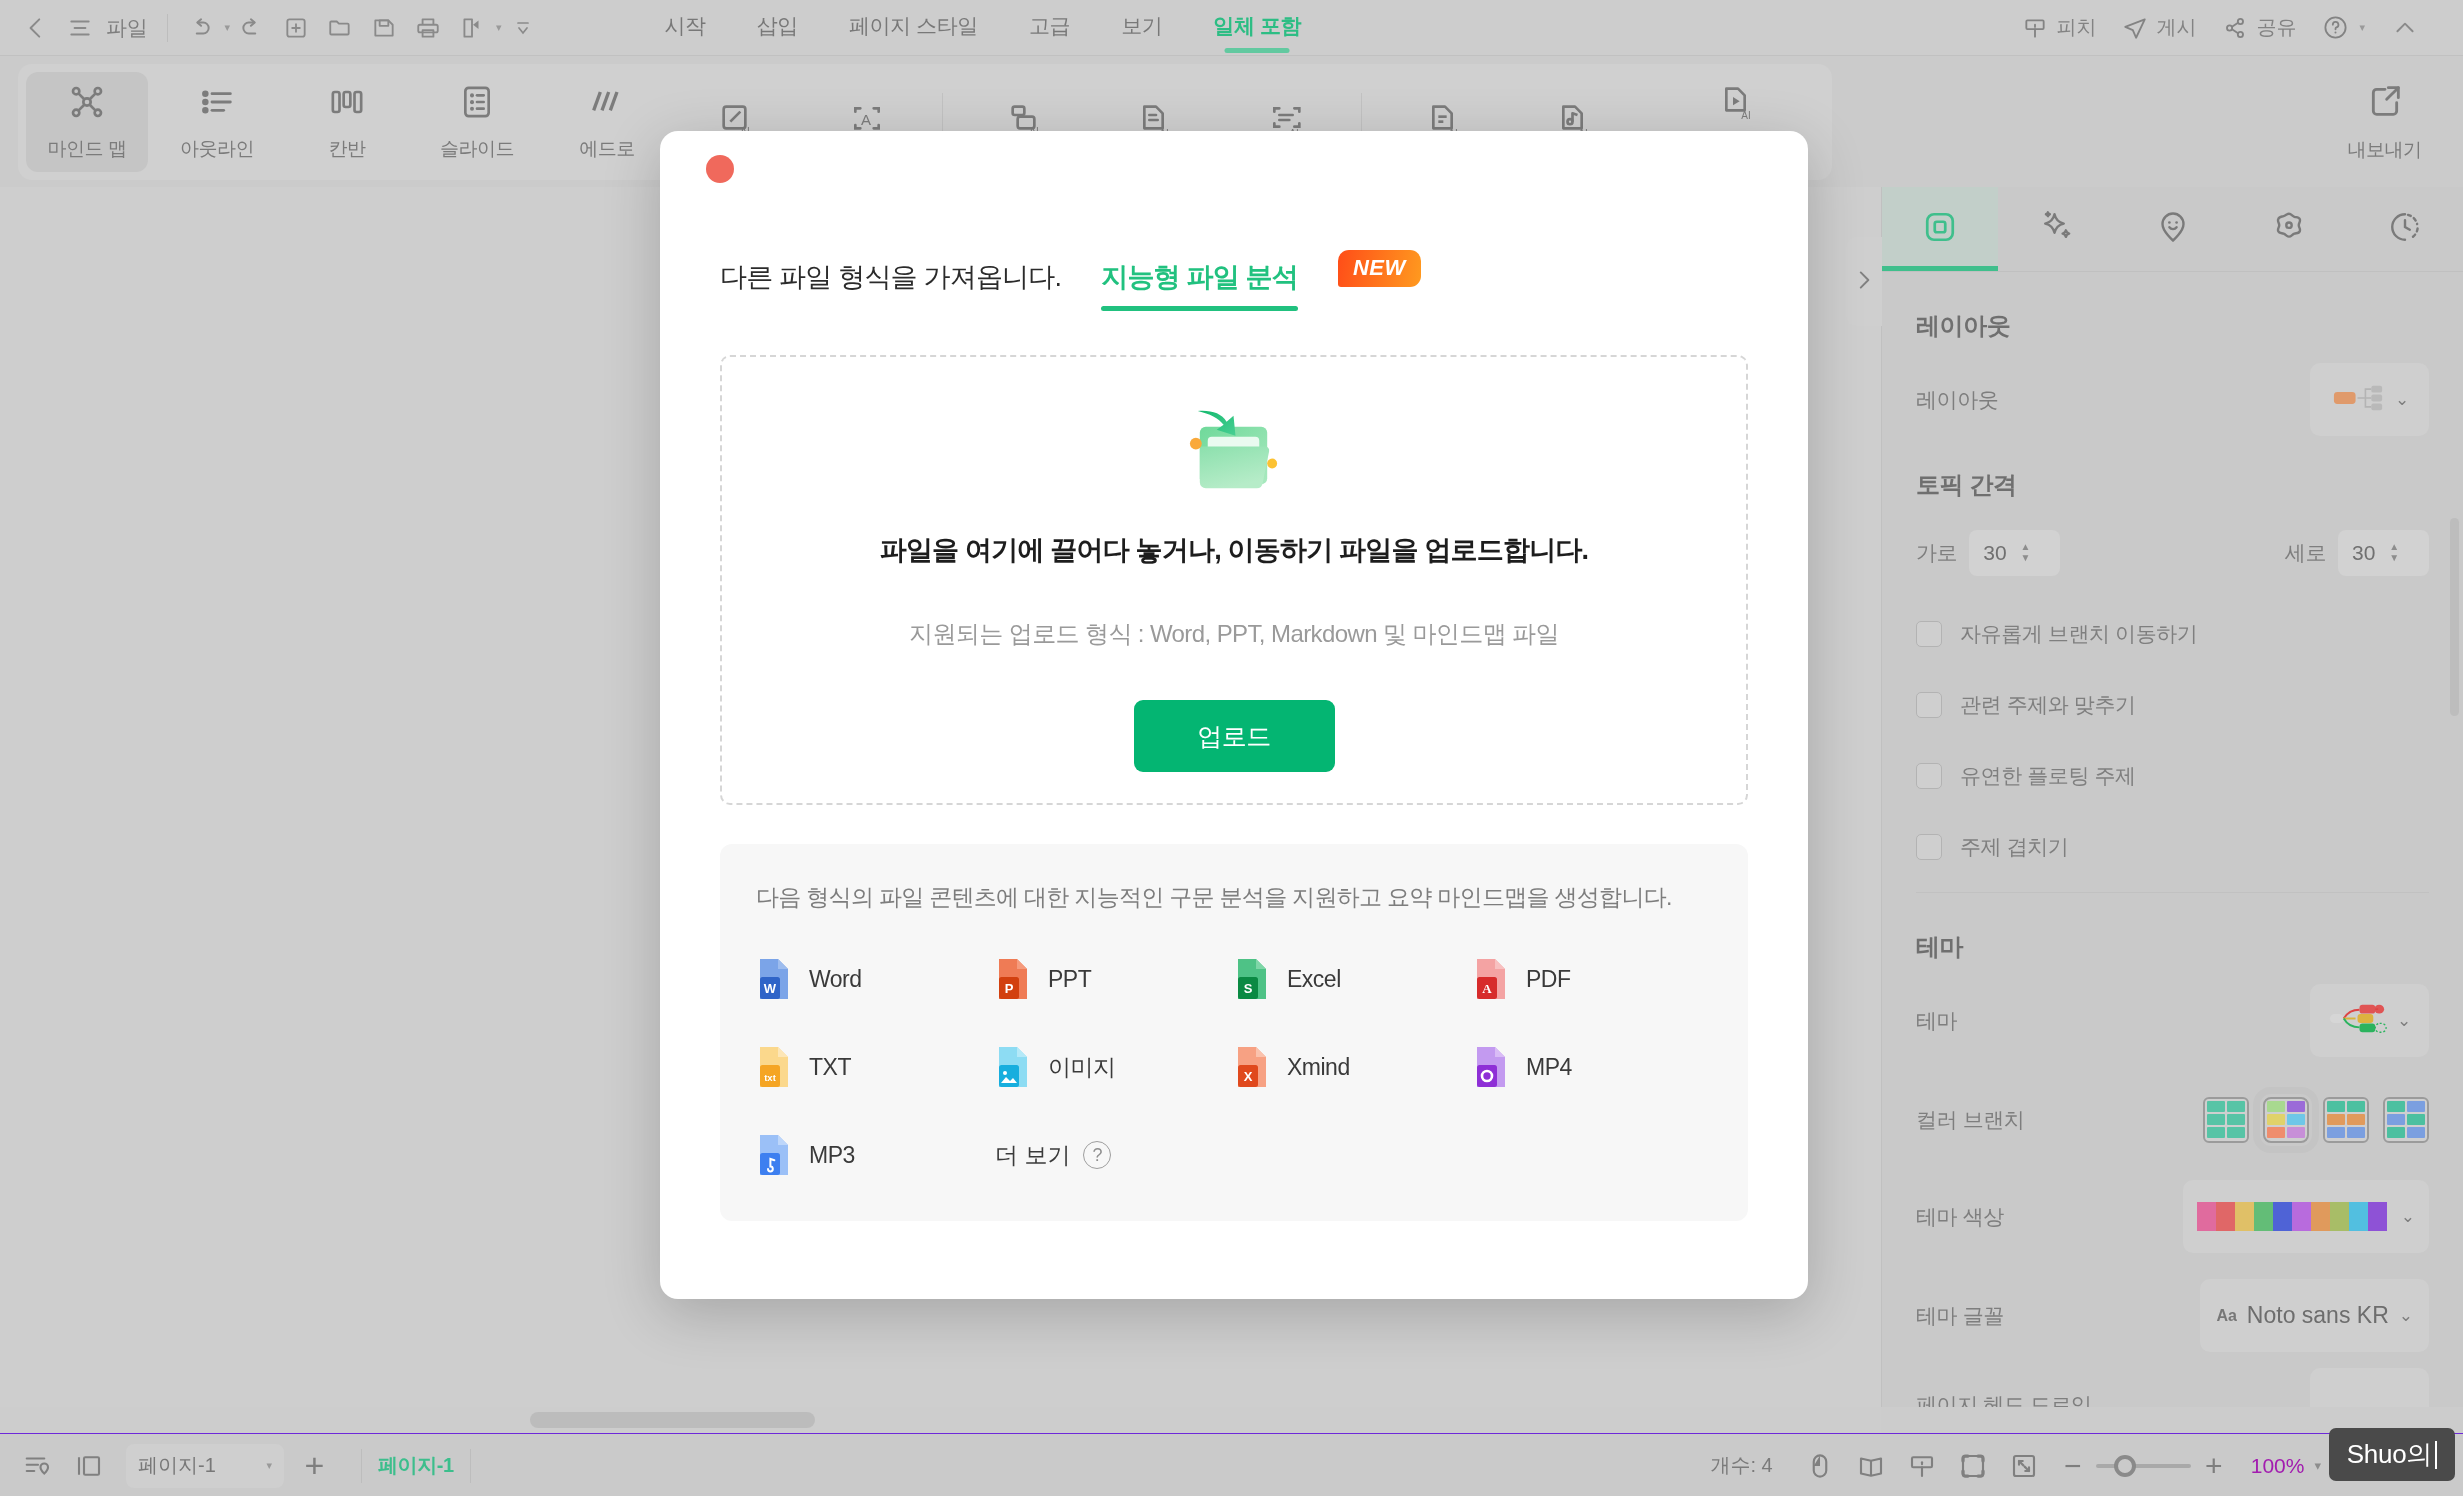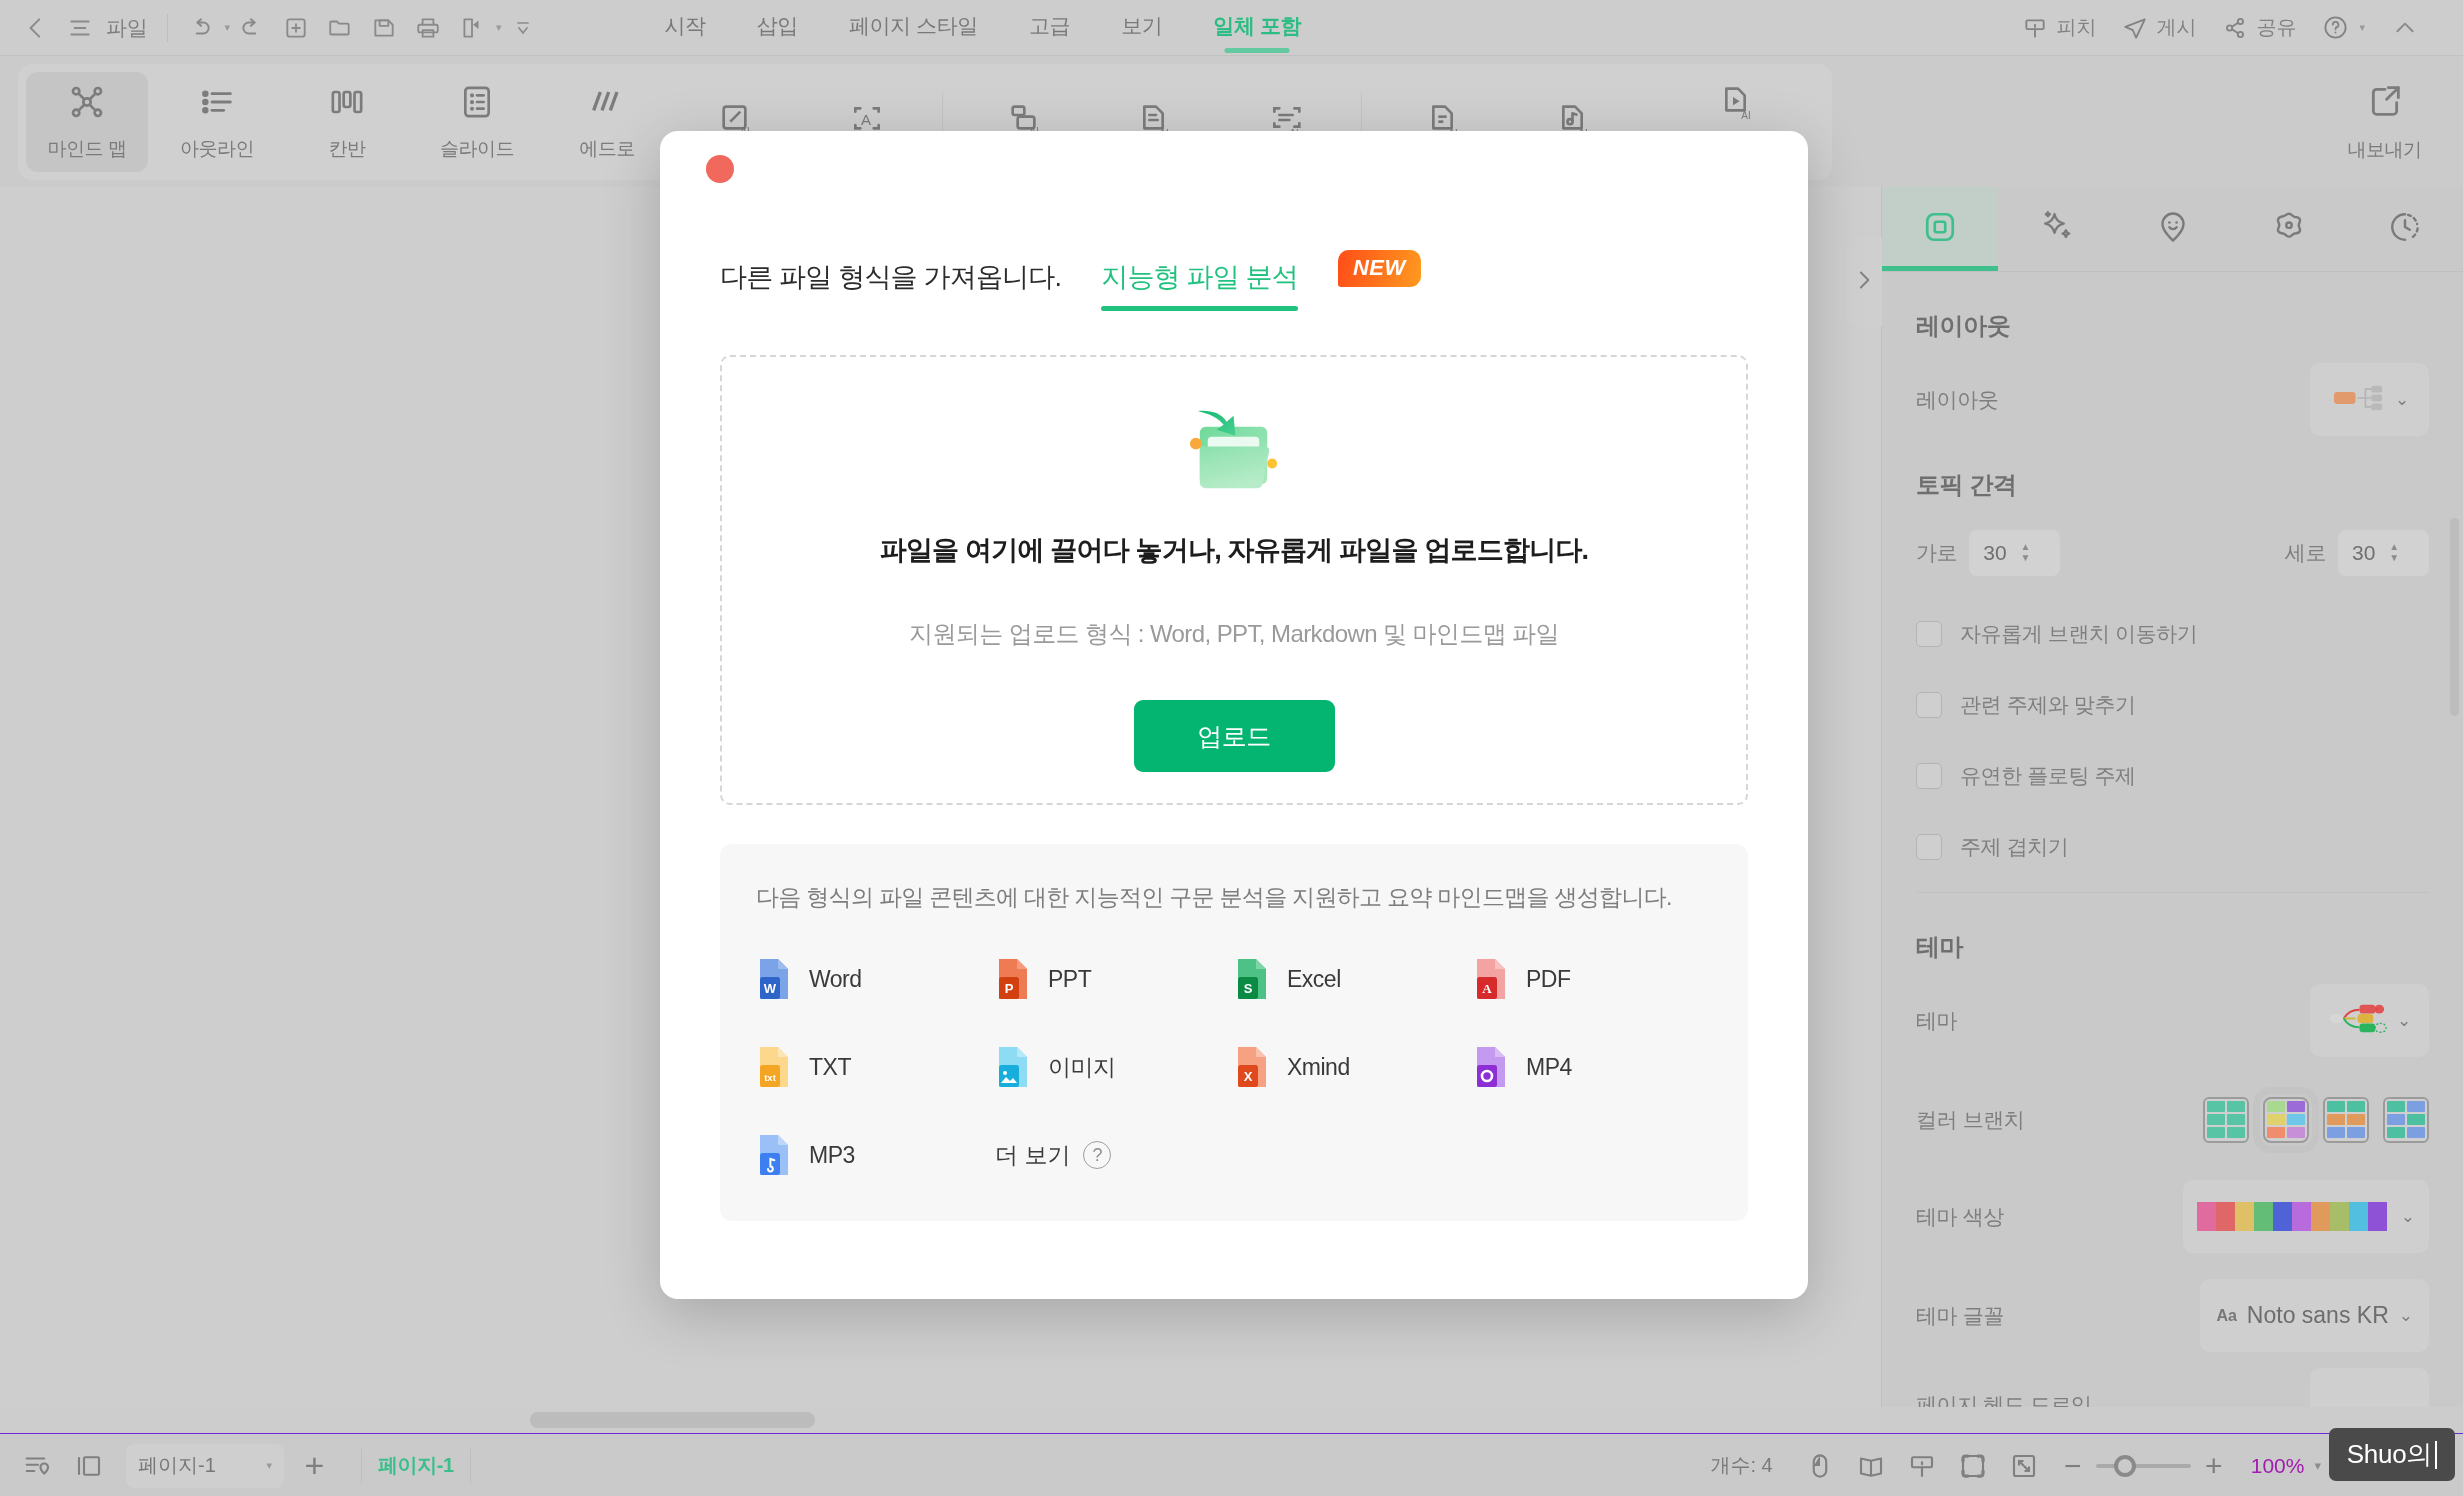--- a/index.html
+++ b/index.html
@@ -173,21 +173,21 @@
     overflow:hidden;
   }
   .modal-close {
     position:absolute; left:46px; top:24px; width:28px; height:28px;
     border-radius:50%; background:#f0695c;
   }
   .modal-head {
     display:flex; align-items:flex-end; gap:40px; padding:119px 0 0 60px;
   }
   .m-tab { font-size:27px; color:#2b2b2b; letter-spacing:-0.8px; padding-bottom:16px; position:relative;}
-  .m-tab.active { color:#21c17f; font-weight:normal;}
+  .m-tab.active { color:#21c17f; font-weight:bold;}
   .m-tab.active:after {
     content:""; position:absolute; left:0; right:0; bottom:0; height:5px;
     background:#21c17f; border-radius:3px;
   }
   .new-badge {
     background:linear-gradient(100deg,#ff4d18 0%,#ff9a1f 100%);
     color:#fff; font-size:22px; font-style:italic; font-weight:bold;
     padding:5px 15px 6px; border-radius:11px 11px 11px 3px;
     margin-bottom:24px; letter-spacing:0.4px;
   }
@@ -864,21 +864,21 @@
             </linearGradient>
           </defs>
           <rect x="26" y="26" width="68" height="58" rx="6" fill="url(#g1)"></rect>
           <rect x="34" y="36" width="52" height="34" rx="4" fill="#eafaf0"></rect>
           <path d="M26 46h66a4 4 0 0 1 3.9 4.9l-6.5 32A6 6 0 0 1 83.5 88H32a6 6 0 0 1-6-6z" fill="url(#g2)"></path>
           <path d="M24 10c13-1 24 2 29 11l7-6 2 20-19-6 7-5c-5-7-14-11-26-14z" fill="url(#g3)"></path>
           <circle cx="22" cy="43" r="6" fill="#f9a93b"></circle>
           <circle cx="99" cy="63" r="5" fill="#fcc233"></circle>
         </svg>
       </span>
-      <div class="dz-title">파일을 여기에 끌어다 놓거나, 자유롭게 파일을 업로드합니다.</div>
+      <div class="dz-title">파일을 여기에 끌어다 놓거나, 이동하기 파일을 업로드합니다.</div>
       <div class="dz-sub">지원되는 업로드 형식 : Word, PPT, Markdown 및 마인드맵 파일</div>
       <button class="dz-btn">업로드</button>
     </div>
 
     <div class="formats">
       <div class="formats-note">다음 형식의 파일 콘텐츠에 대한 지능적인 구문 분석을 지원하고 요약 마인드맵을 생성합니다.</div>
       <div class="fmt-grid">
 
         <div class="fmt">
           <span class="fi">

